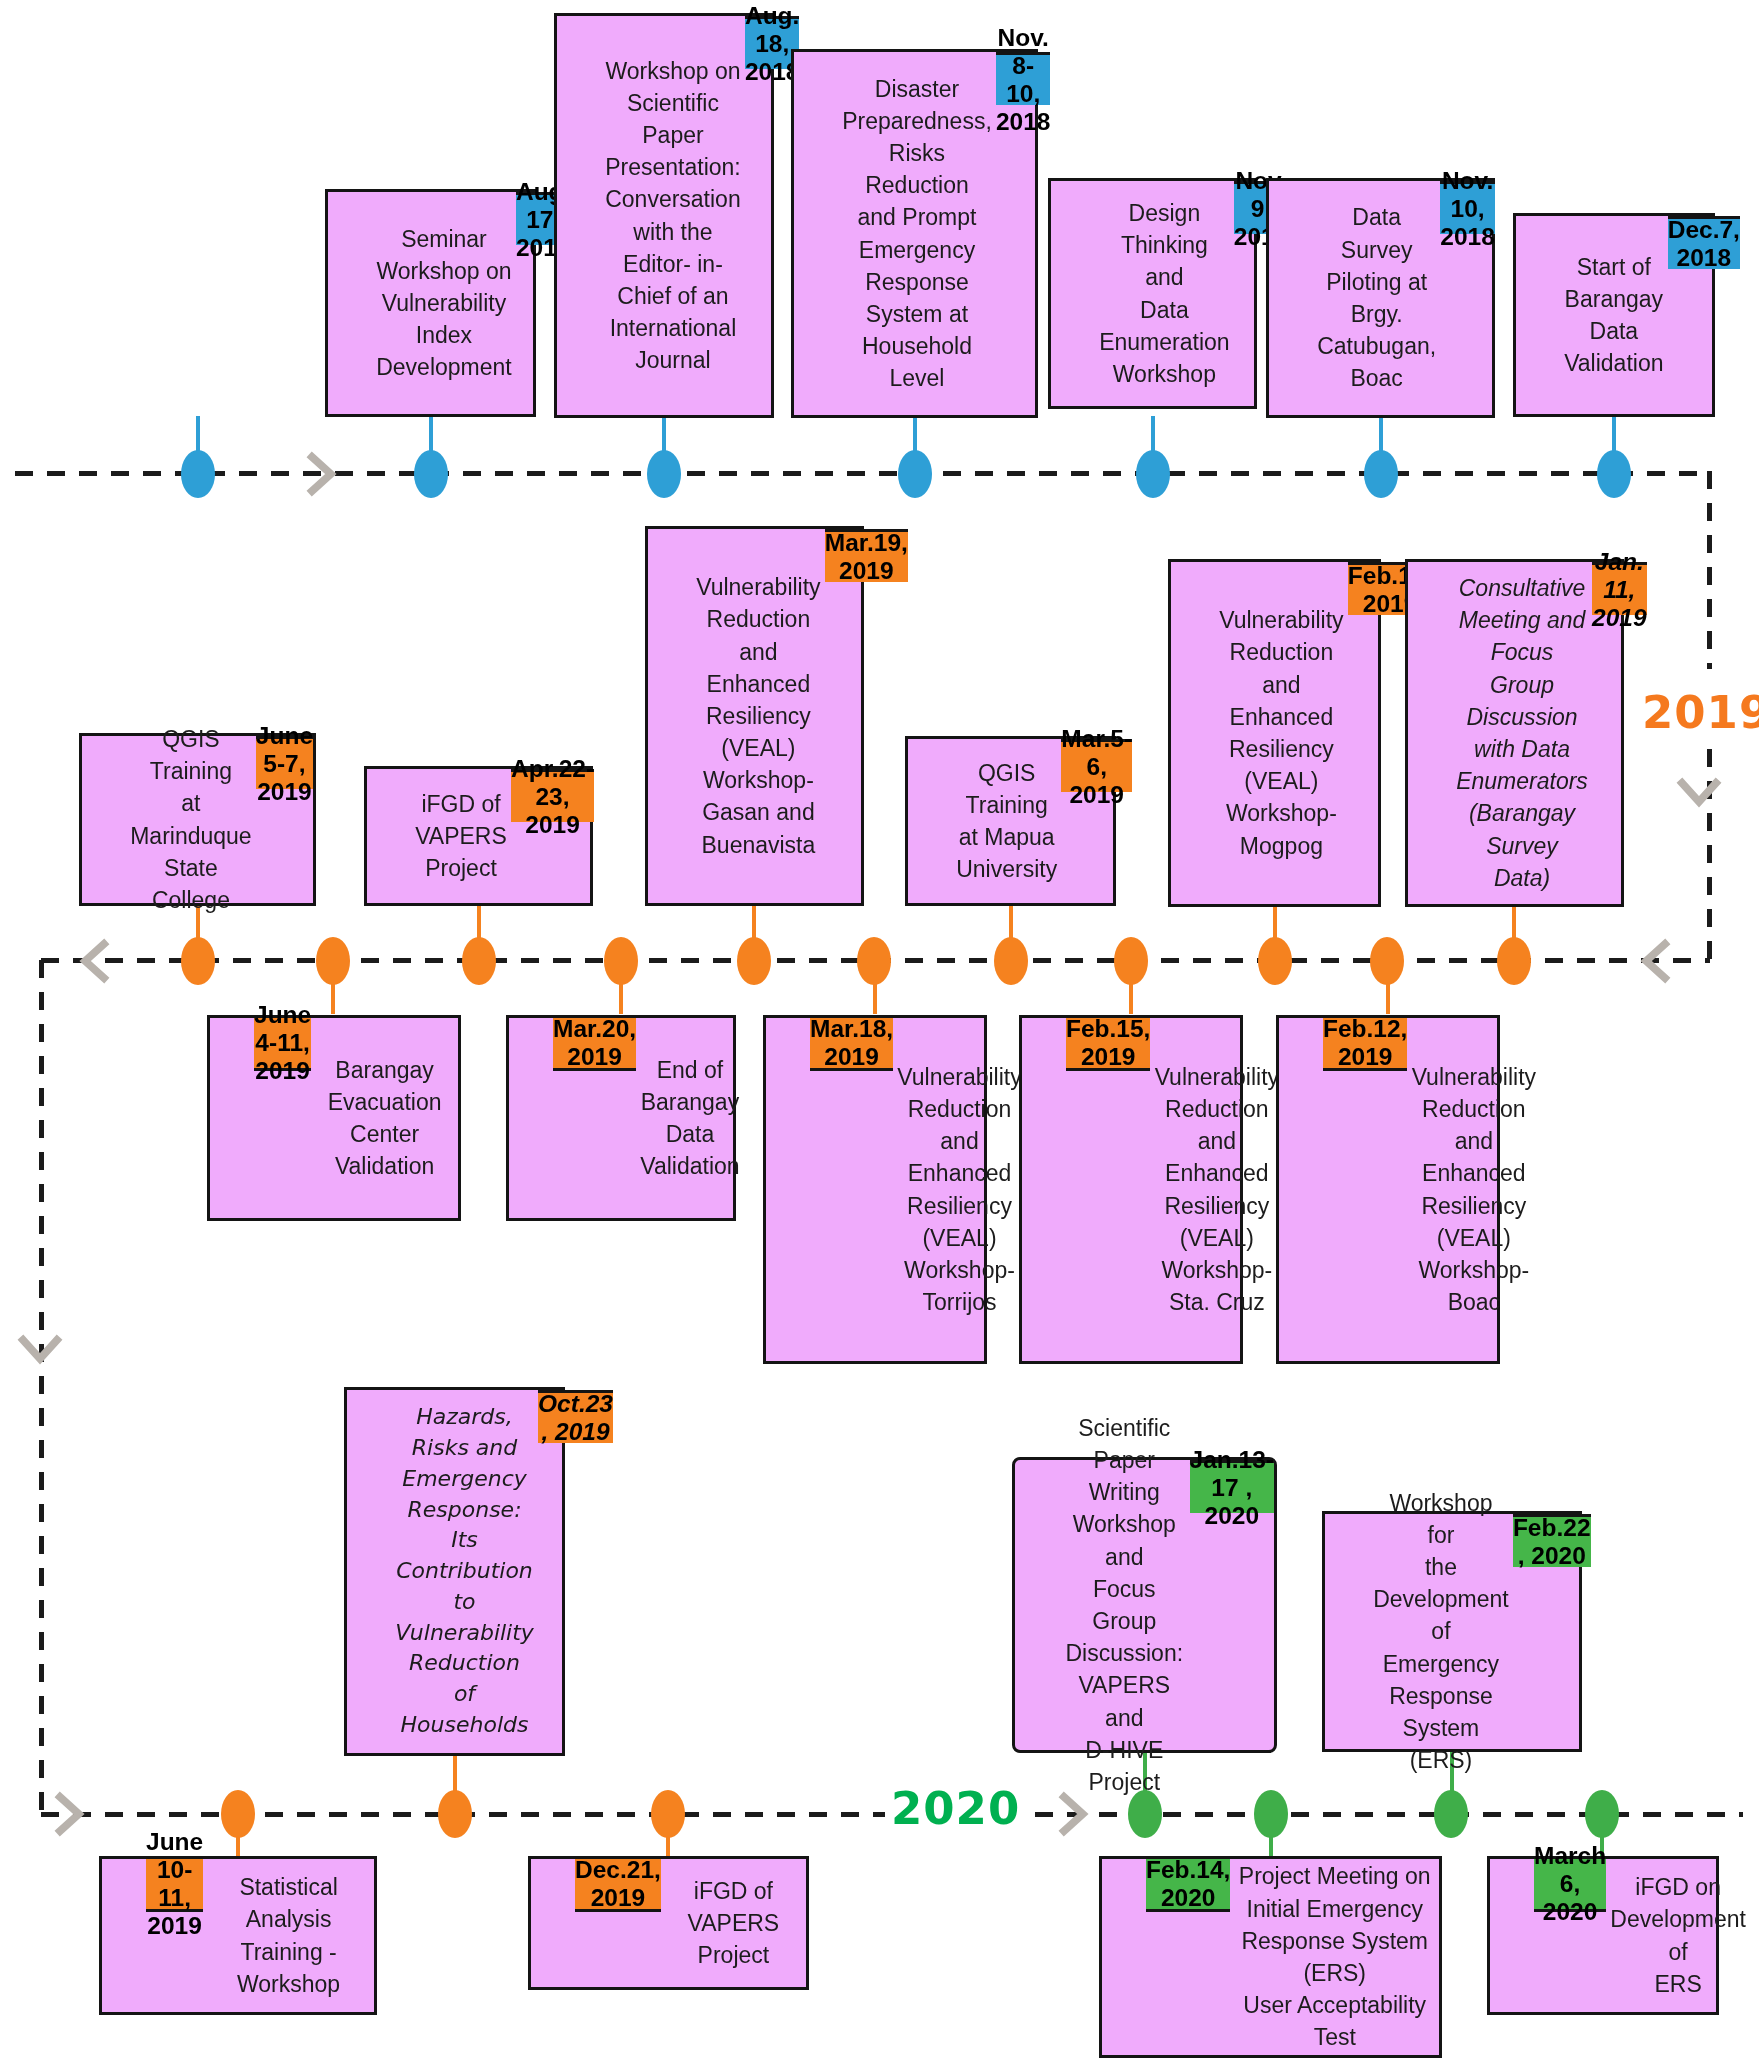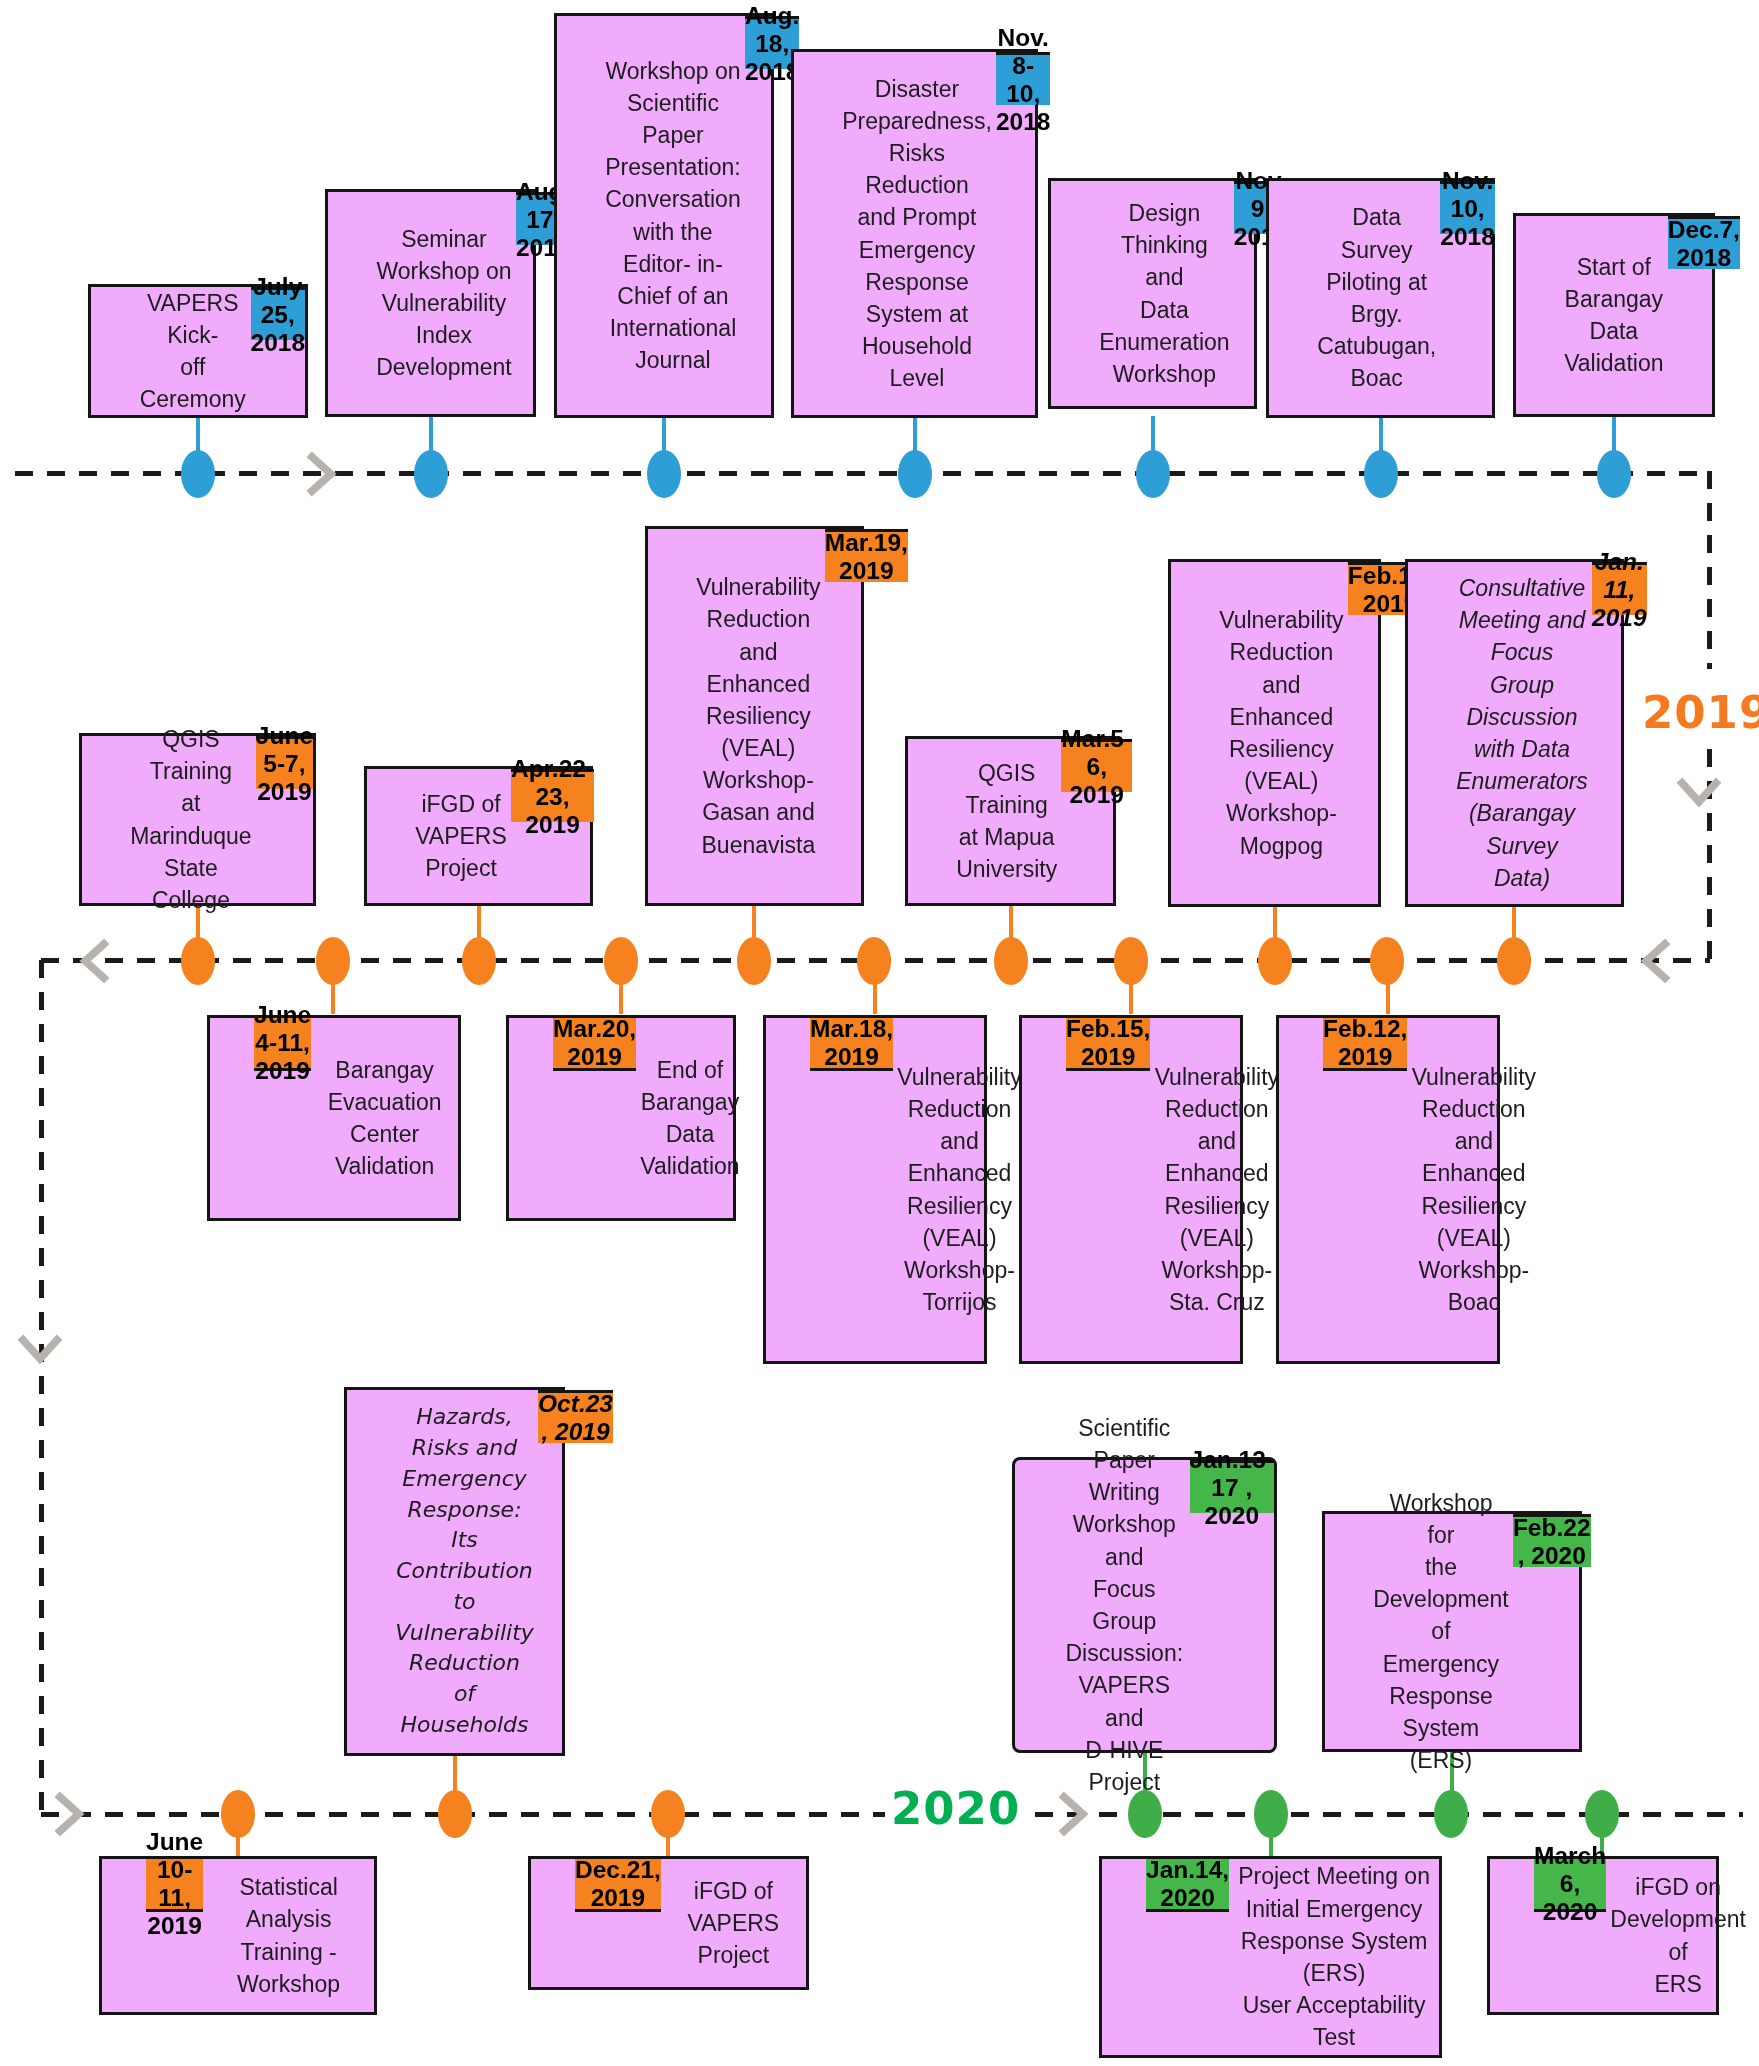--- a/index.html
+++ b/index.html
@@ -91,25 +91,20 @@
   <div class="stem blue" style="left:1379px;top:416px;height:58px;"></div>
   <div class="stem blue" style="left:1612px;top:416px;height:58px;"></div>
   <div class="dot blue" style="left:181px;top:450px;"></div>
   <div class="dot blue" style="left:414px;top:450px;"></div>
   <div class="dot blue" style="left:647px;top:450px;"></div>
   <div class="dot blue" style="left:898px;top:450px;"></div>
   <div class="dot blue" style="left:1136px;top:450px;"></div>
   <div class="dot blue" style="left:1364px;top:450px;"></div>
   <div class="dot blue" style="left:1597px;top:450px;"></div>
 
-  <div class="ev date-bottom" style="left:88px;top:284px;width:220px;height:134px;">
-    <div class="t">VAPERS Kick-
-off Ceremony</div>
-    <div class="d bg-blue">July 25, 2018</div>
-  </div>
   <div class="ev date-bottom" style="left:325px;top:189px;width:211px;height:228px;">
     <div class="t">Seminar
 Workshop on
 Vulnerability
 Index
 Development</div>
     <div class="d bg-blue">Aug. 17, 2018</div>
   </div>
   <div class="ev date-bottom" style="left:554px;top:13px;width:220px;height:405px;">
     <div class="t">Workshop on
@@ -334,21 +329,21 @@
     <div class="t">Statistical Analysis
 Training -
 Workshop</div>
   </div>
   <div class="ev date-top" style="left:528px;top:1856px;width:281px;height:134px;">
     <div class="d bg-orange">Dec.21, 2019</div>
     <div class="t">iFGD of VAPERS
 Project</div>
   </div>
   <div class="ev date-top" style="left:1099px;top:1856px;width:343px;height:202px;">
-    <div class="d bg-green">Jan.14, 2020</div>
+    <div class="d bg-green">Feb.14, 2020</div>
     <div class="t">Project Meeting on
 Initial Emergency
 Response System (ERS)
 User Acceptability Test</div>
   </div>
   <div class="ev date-top" style="left:1487px;top:1856px;width:232px;height:159px;">
     <div class="d bg-green">March 6, 2020</div>
     <div class="t">iFGD on
 Development of
 ERS</div>

